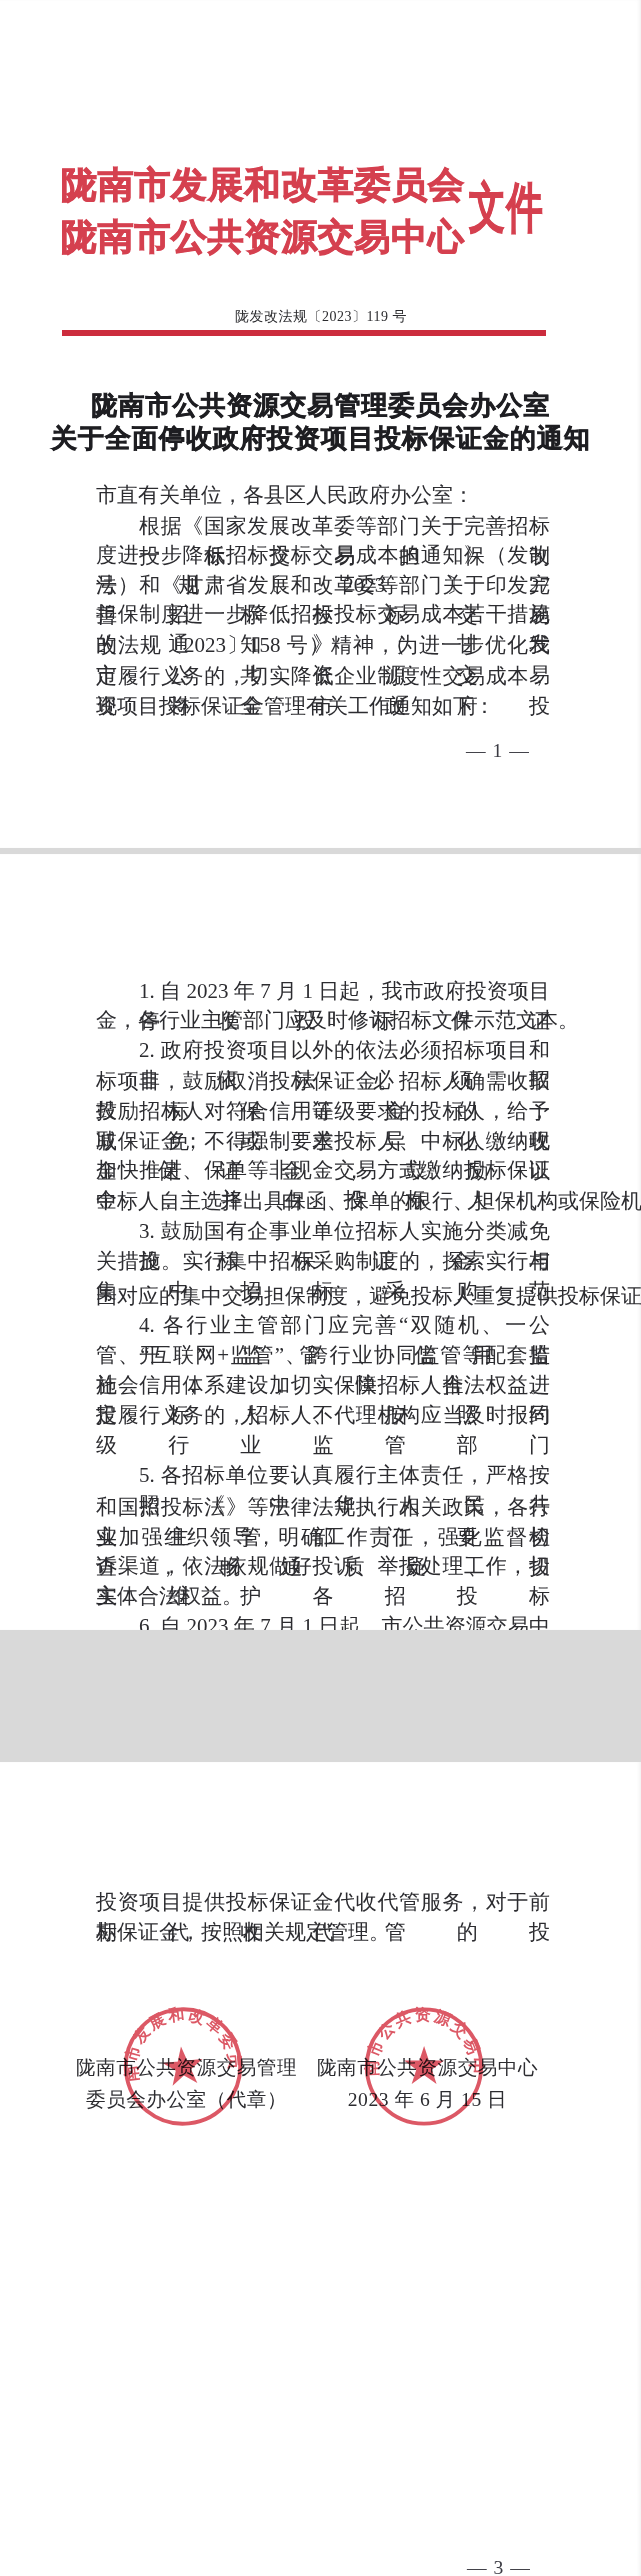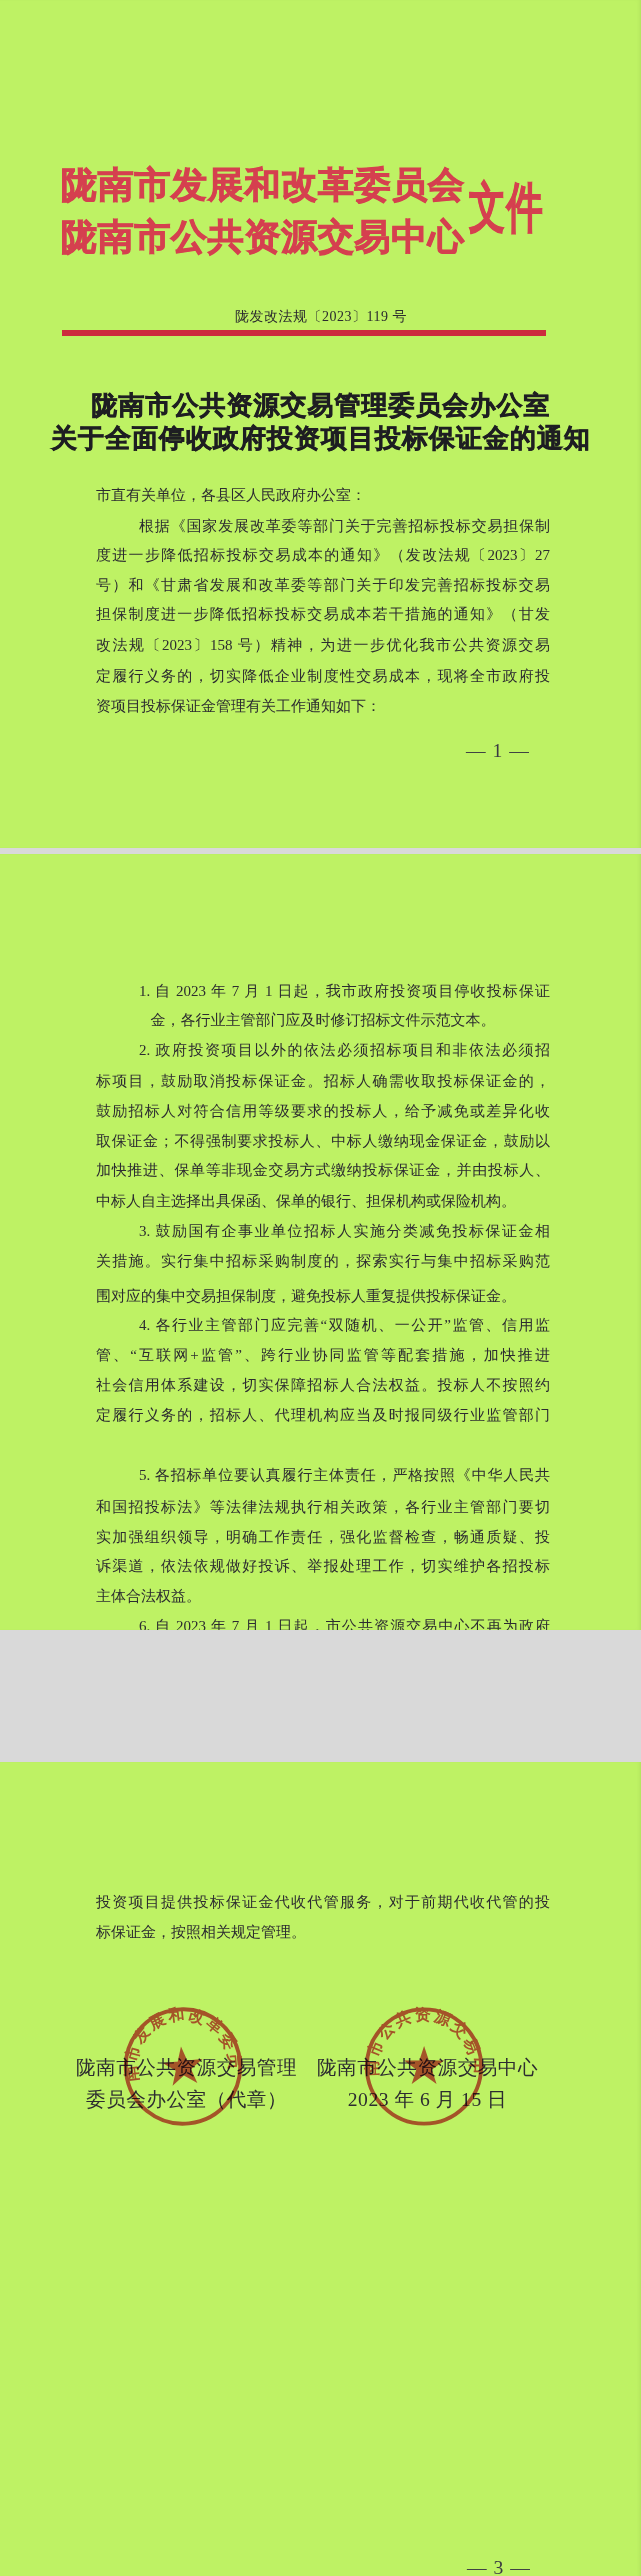--- a/index.html
+++ b/index.html
@@ -3,21 +3,21 @@
 <meta charset="utf-8">
 <style>
   html,body{margin:0;padding:0;background:#ffffff;}
   #shot{
     position:relative;width:642px;height:3574px;margin:0 auto;
     background:#d9d9d9;
     font-family:"Liberation Serif","DejaVu Serif",serif;
     overflow:hidden;
   }
   .page{
-    position:absolute;left:0;width:642px;background:#bef264;
+    position:absolute;left:0;width:642px;background:#ffffff;
     box-shadow:inset -4.1px 0 5.2px -3.1px rgba(0,0,0,.10);
     overflow:hidden;
   }
   #p1{top:0;height:848px;}
   #p2{top:854px;height:776px;}
   #p3{top:1762px;height:900px;}
 
   
   .org-line{
     position:absolute;left:61px;width:403px;height:39px;line-height:39px;
@@ -44,21 +44,21 @@
     position:absolute;left:43px;top:390px;width:556px;height:32px;line-height:32px;
     text-align:center;font-size:26px;font-weight:700;color:#1e1e22;
     -webkit-text-stroke:0.6px #1e1e22;letter-spacing:1px;white-space:nowrap;
   }
   .title.l2{top:423px;}
 
   
   .body-layer{position:absolute;left:0;top:0;width:100%;height:100%;}
   .bline{
     position:absolute;left:96px;width:454px;height:30px;line-height:30px;
-    font-size:15px;color:#2c2c30;box-sizing:border-box;white-space:nowrap;
+    font-size:21px;color:#2c2c30;box-sizing:border-box;white-space:nowrap;
   }
   .bline.just{white-space:normal;text-align:justify;text-align-last:justify;}
   .bline.indent{padding-left:43px;}
 
   
   .pnum{
     position:absolute;height:25px;line-height:25px;font-size:19.6px;color:#3a3a42;
     letter-spacing:1px;white-space:nowrap;
   }
   #pnum1{left:466px;top:738px;}

